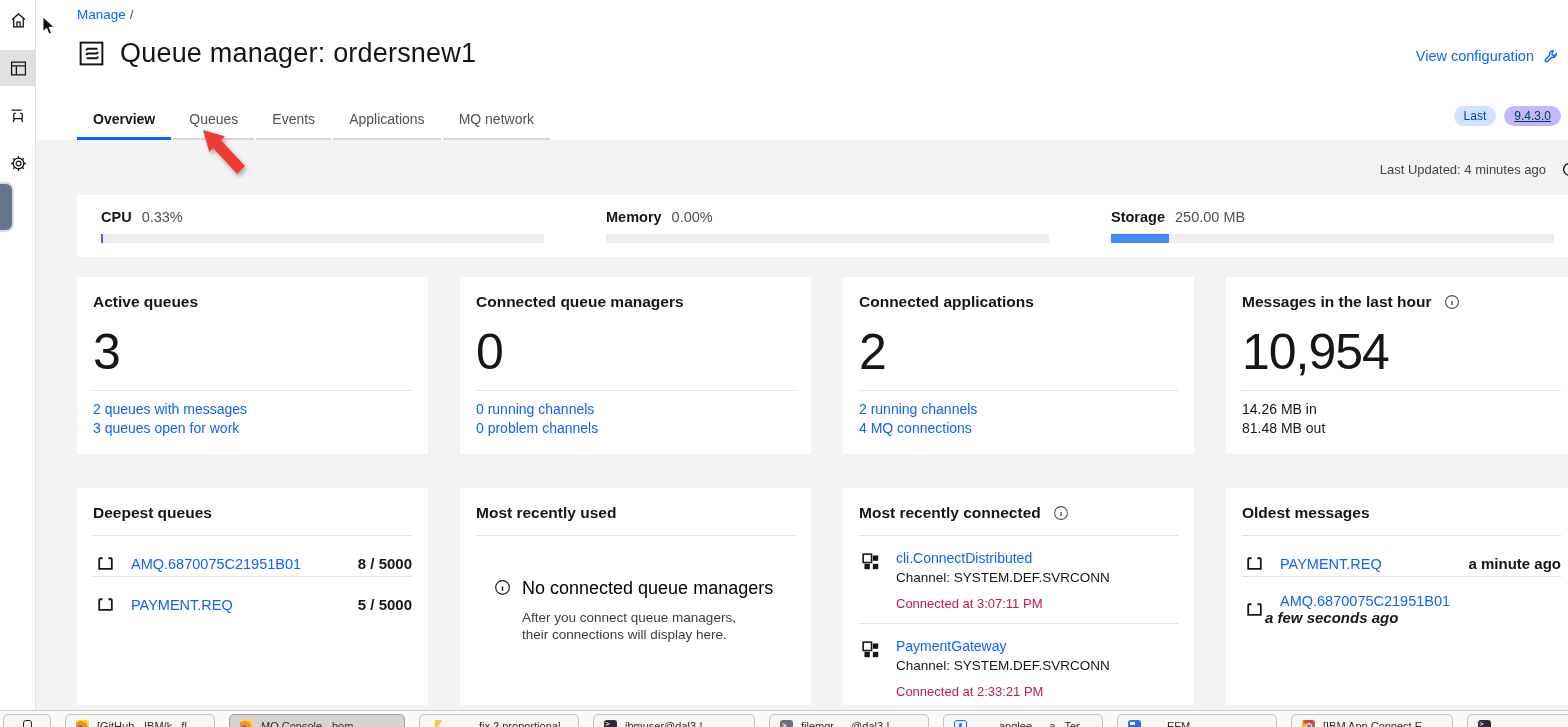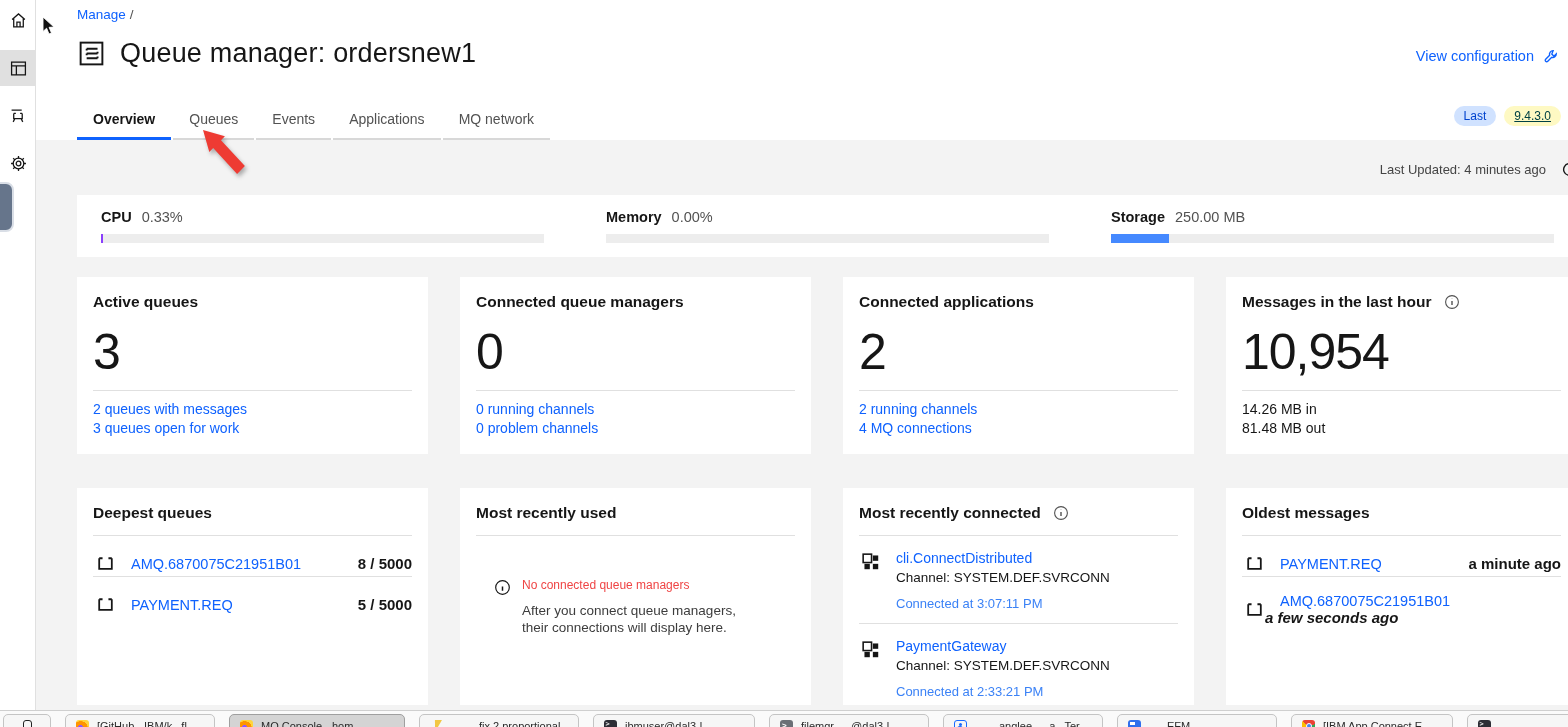--- a/index.html
+++ b/index.html
@@ -29,21 +29,21 @@
   .page-title { font-size:27px; font-weight:400; color:#161616; letter-spacing:.2px; }
   .viewcfg { position:absolute; right:8px; top:48px; display:flex; align-items:flex-start; gap:9px; font-size:14.5px; }
   .viewcfg svg { width:17px; height:17px; }
   .tabs { position:absolute; left:41px; bottom:0; display:flex; gap:2px; }
   .tab { height:40px; display:flex; align-items:center; padding:0 16px; font-size:14px; color:#525252;
     border-bottom:2px solid #d8d8d8; cursor:pointer; }
   .tab.active { color:#161616; font-weight:700; border-bottom:3px solid #0f62fe; }
   .tags { position:absolute; right:7px; top:106px; display:flex; gap:8px; }
   .tag { font-size:12px; padding:4px 10px; border-radius:12px; line-height:1; }
   .tag-blue { background:#d0e2ff; color:#0043ce; }
-  .tag-teal { background:#fef9c3; color:#004144;text-decoration:underline; }
+  .tag-teal { background:#c4b5fd; color:#004144;text-decoration:underline; }
 
   
   .content { position:absolute; left:36px; top:140px; width:1532px; height:570px; background:#f3f3f3;
     padding:0 0 0 41px; overflow:hidden; }
   .last-updated { position:absolute; top:21px; right:-10px; display:flex; align-items:center; gap:15px;
     font-size:13px; color:#444; }
   .last-updated svg { width:17px; height:17px; }
 
   .metrics { margin-top:55px; width:1491px; height:62px; background:#fff; display:flex; align-items:center;
     padding-left:24px; gap:48px; }
@@ -72,29 +72,29 @@
   .qrow:last-child { border-bottom:none; }
   .qrow svg { width:21px; height:23px; flex:none; }
   .qrow .qname { margin-left:15px; font-size:14.5px; }
   .qrow .qval { margin-left:auto; font-size:15px; font-weight:700; }
   .age { font-size:15px; font-weight:700; white-space:nowrap; }
   .qcol { display:flex; flex-direction:column; flex:1; min-width:0; }
   .age-right { text-align:left; padding-right:0;font-style:italic; }
 
   .empty-block { margin-top:42px; padding-left:18px; display:flex; gap:11px; }
   .empty-block svg { width:17px; height:17px; flex:none; margin-top:1px; color:#161616; }
-  .empty-title { font-size:12px; color:#ef4444; }
+  .empty-title { font-size:18px; color:#000000; }
   .empty-body { margin-top:10px; font-size:13.5px; line-height:17px; color:#3d3d3d; width:225px; }
 
   .entry { display:flex; gap:15px; padding:13px 0 12px 1px; border-bottom:1px solid #e0e0e0; }
   .entry:last-child { border-bottom:none; }
   .entry svg { width:21px; height:21px; flex:none; margin-top:2px; }
   .entry .ename { font-size:14px; }
   .entry .echan { font-size:13.5px; color:#161616; margin-top:3px; }
-  .entry .etime { font-size:13px; color:#3b82f6; margin-top:11px; }
+  .entry .etime { font-size:13px; color:#be185d; margin-top:11px; }
 
   
   .taskbar { position:absolute; left:0; bottom:0; width:1568px; height:17px; background:#fafafa;
     border-top:1px solid #cfcfcf; overflow:hidden; display:flex; gap:14px; padding:3px 2px 0 3px; z-index:8; }
   .tbtn { height:24px; flex:none; border:1px solid #c4c4c4; border-radius:5px; background:#f6f6f6;
     display:flex; align-items:center; gap:8px; padding:0 10px; font-size:11px; color:#2a2a2a; overflow:hidden; white-space:nowrap; }
   .tbtn.active { background:#d4d4d4; border-color:#9f9f9f; }
   .tbtn .ticon { width:13px; height:13px; flex:none; border-radius:3px; position:relative; }
 
   .ic-firefox { background:radial-gradient(circle at 35% 65%, #9059ff 0 28%, #ff9500 29% 60%, #ffd53d 61% 100%); border-radius:50%; }

